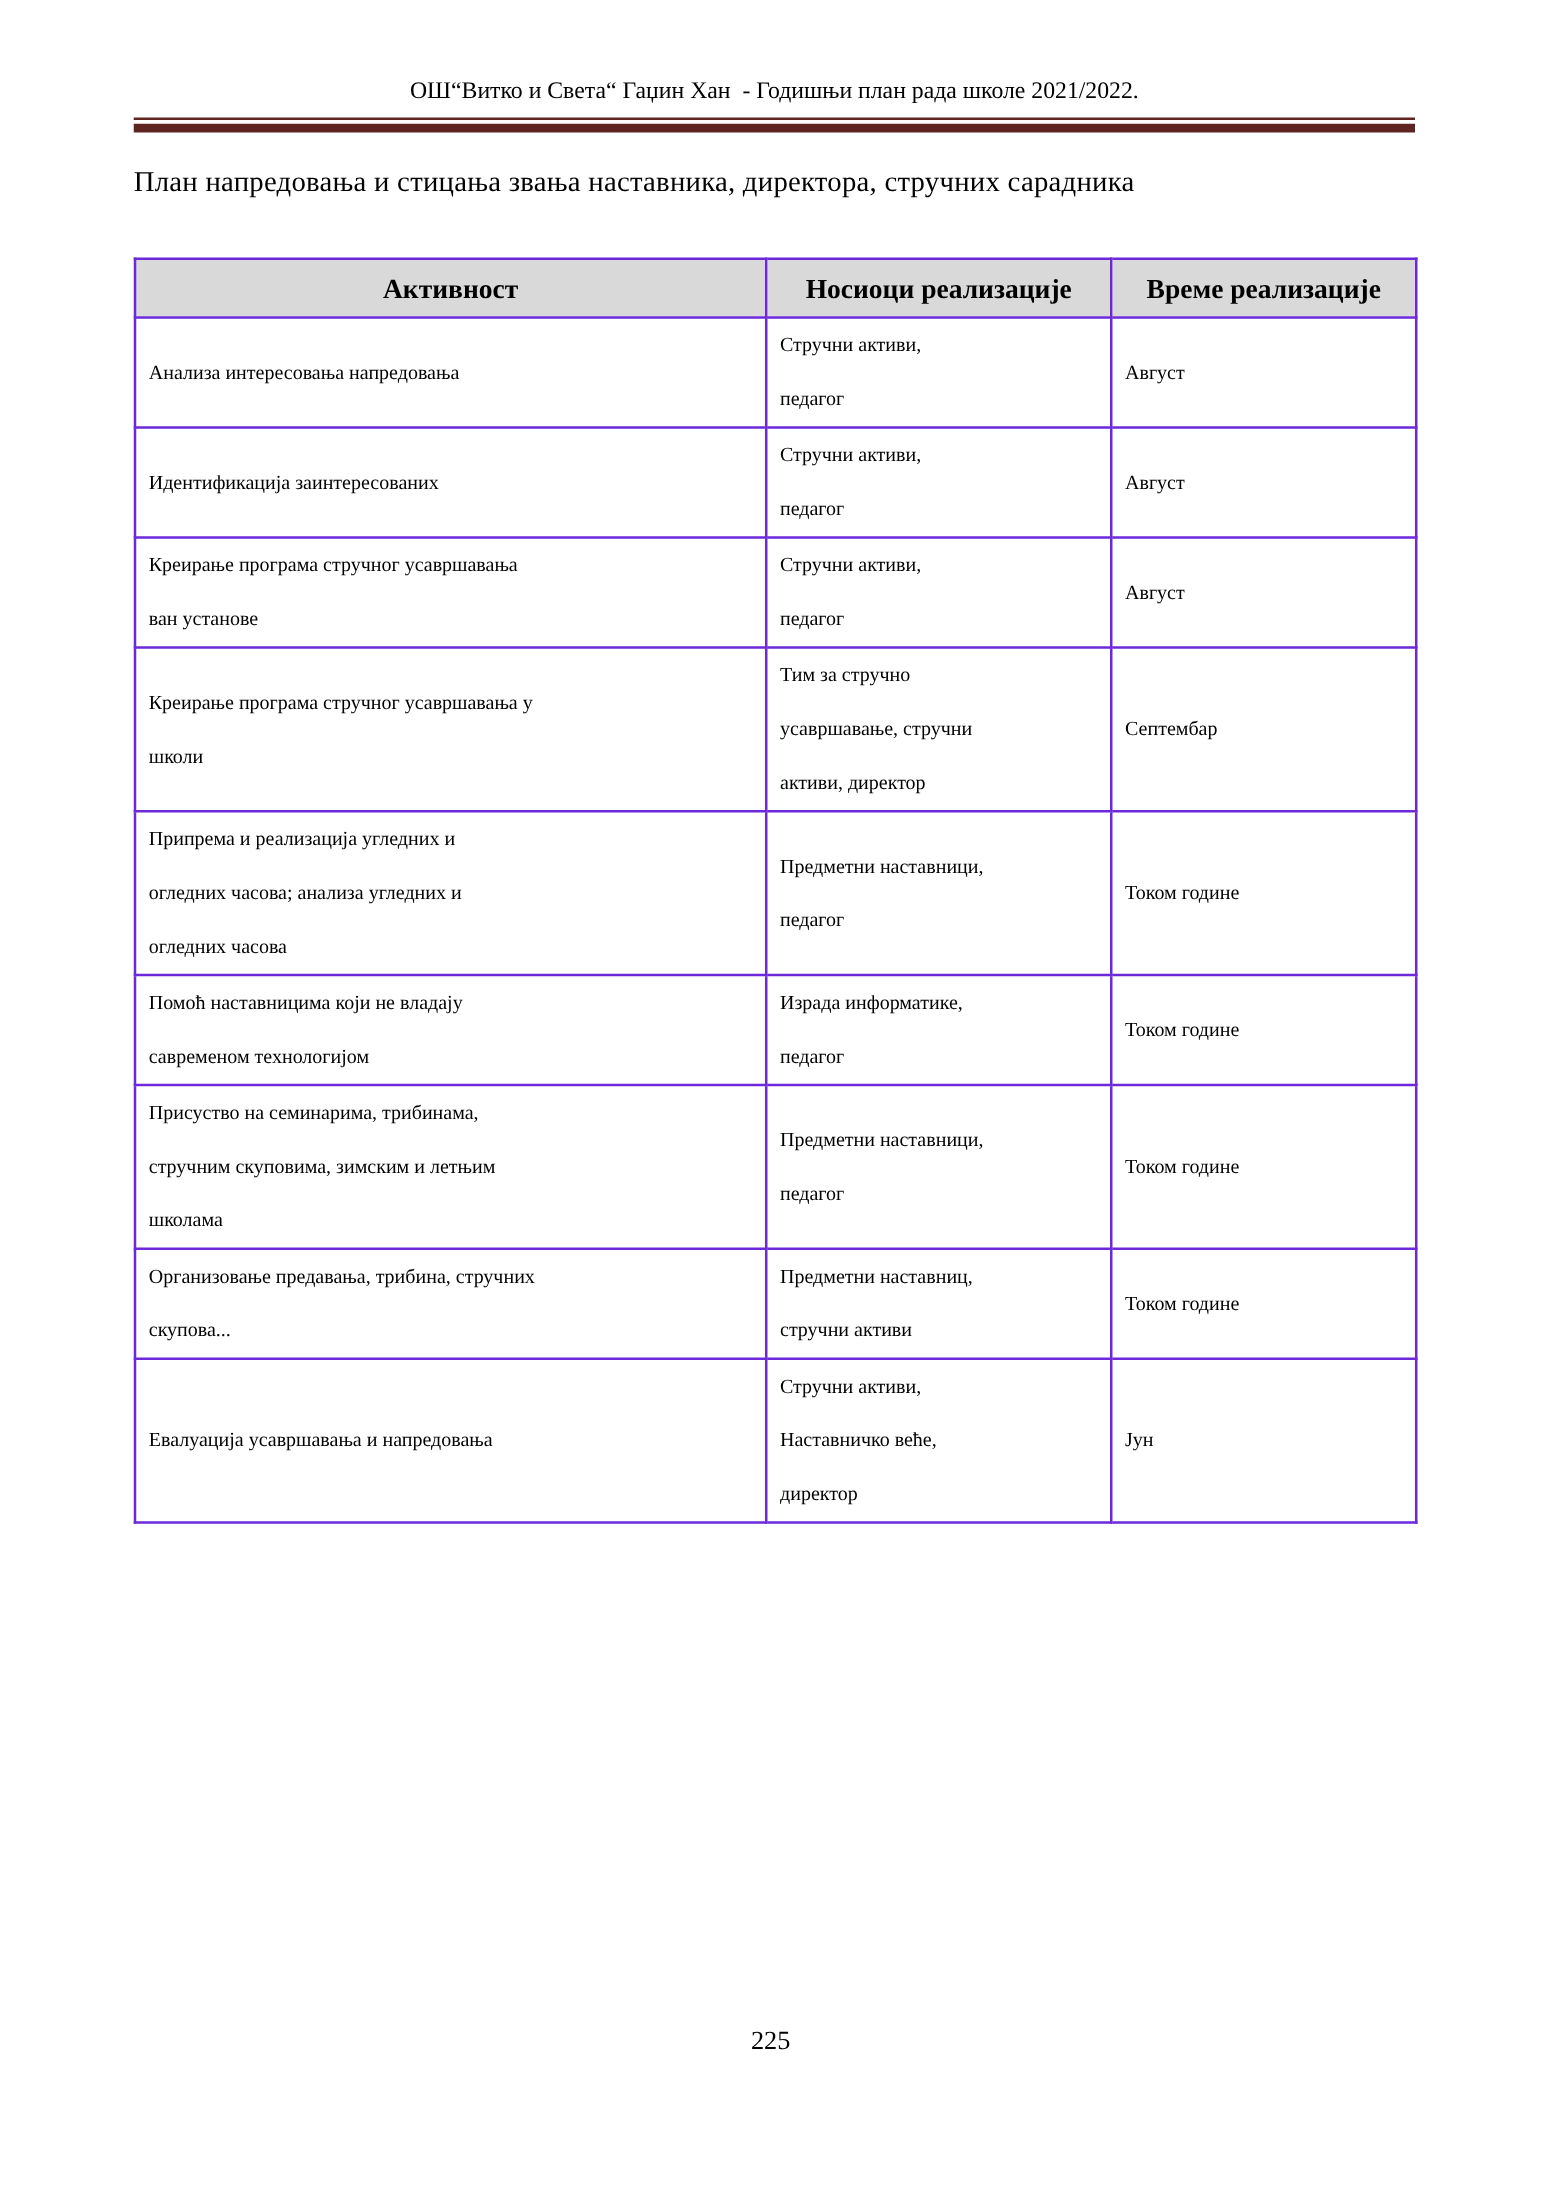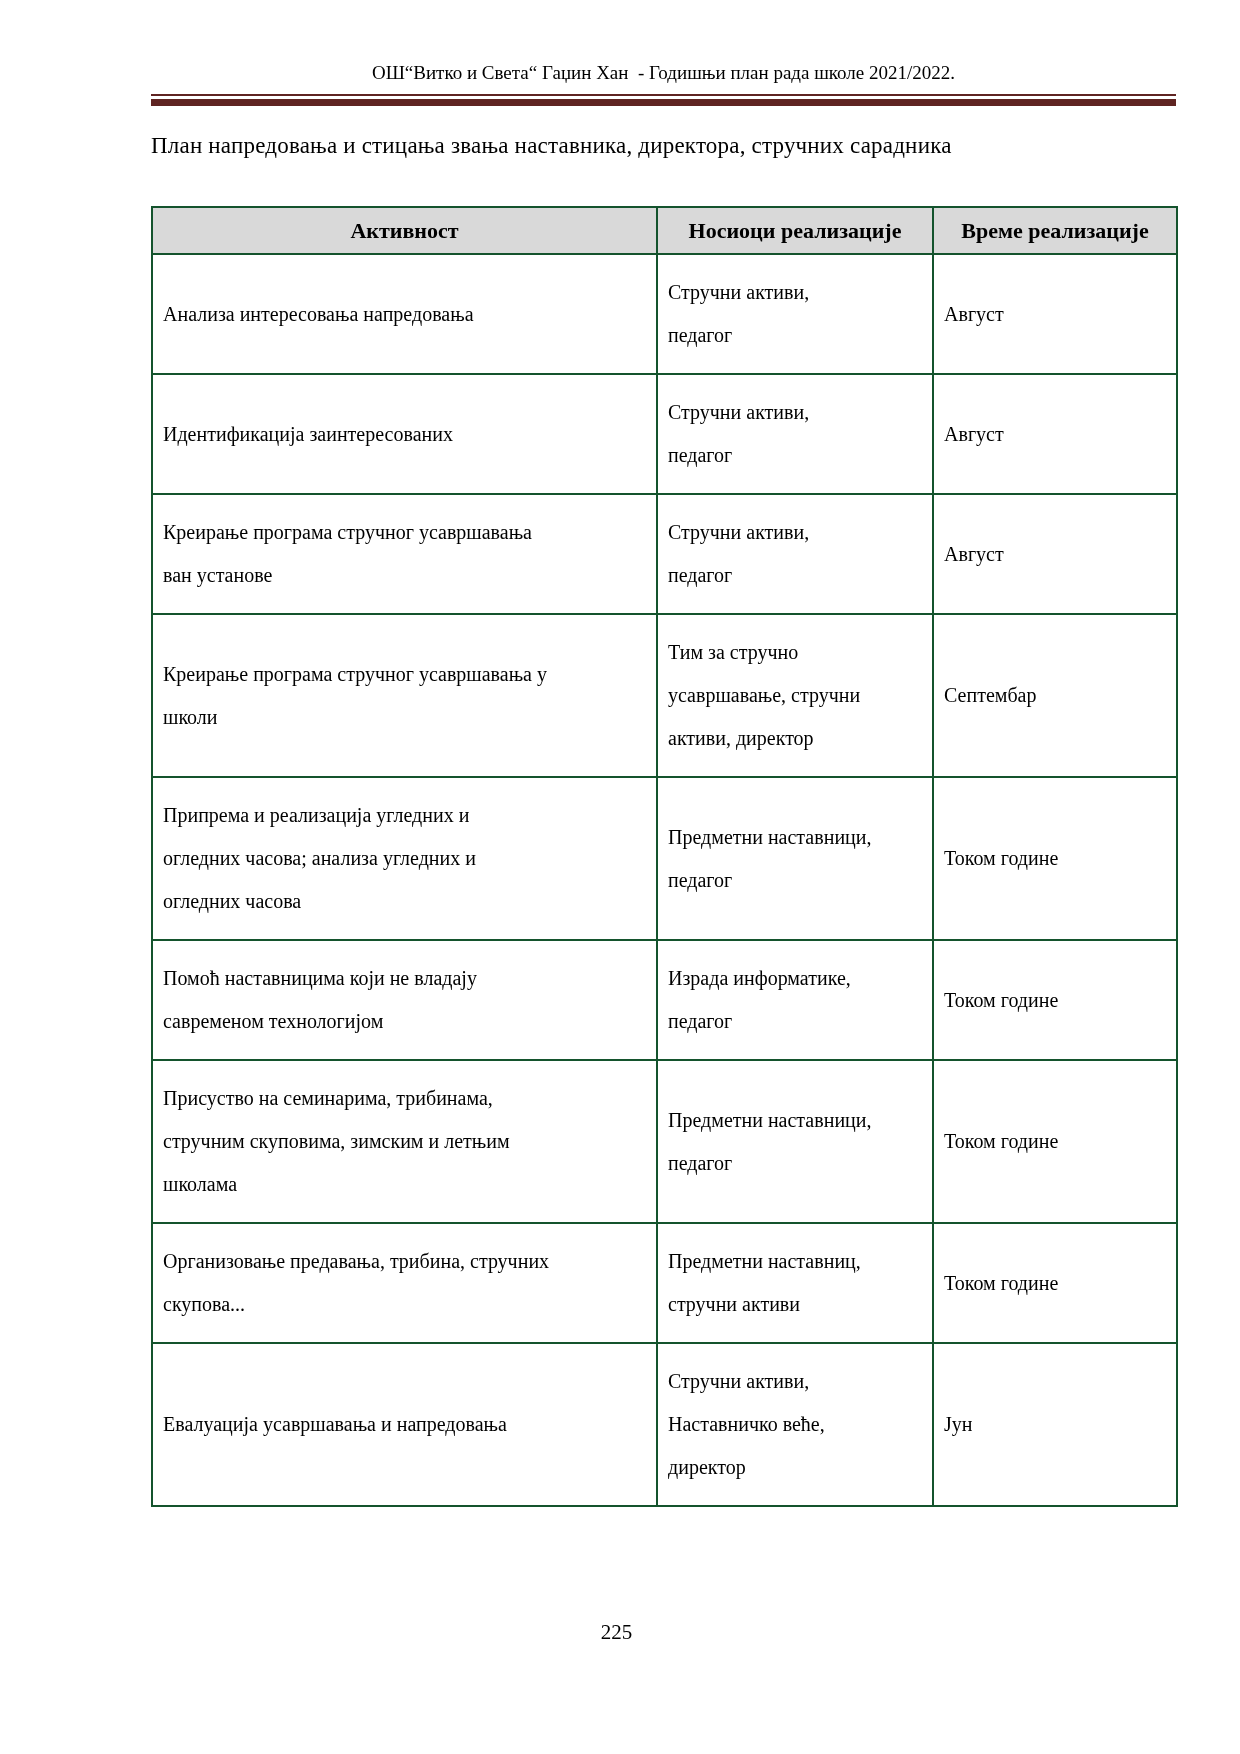--- a/index.html
+++ b/index.html
@@ -12,21 +12,20 @@
   }
   .page {
     position: relative;
     width: 1240px; height: 1754px;
     overflow: hidden;
   }
   .content {
     position: absolute;
     left: 107px; top: 0;
     width: 1025px;
-    margin-left: 44px;
   }
   .doc-header {
     margin-top: 62px;
     text-align: center;
     font-size: 19px;
     white-space: pre-wrap;
   }
   .rule-thin {
     height: 2px;
     margin-top: 10px;
@@ -43,39 +42,39 @@
     font-weight: normal;
     letter-spacing: 0.2px;
   }
   table.plan {
     margin-top: 47px;
     border-collapse: collapse;
     table-layout: fixed;
     width: 1025px;
   }
   table.plan th, table.plan td {
-    border: 2px solid #14532d;
+    border: 2px solid #6d28d9;
     font-weight: normal;
   }
   table.plan th {
     background: #d9d9d9;
     font-size: 22px;
     font-weight: bold;
     text-align: center;
     height: 45px;
     line-height: 45px;
     padding: 0;
     overflow: hidden;
   }
   table.plan td {
-    font-size: 20px;
+    font-size: 16px;
     line-height: 43px;
     vertical-align: middle;
     white-space: pre-line;
-    padding: 16px 10px;
+    padding: 0 10px;
     border-radius: 30px;
   }
   td.cell-activity { text-align: left; }
   td.cell-carriers { text-align: left; }
   td.cell-time { text-align: left; padding: 0 4px; }
   .page-number {
     position: absolute;
     top: 1620px;
     left: 107px;
     width: 1025px;

